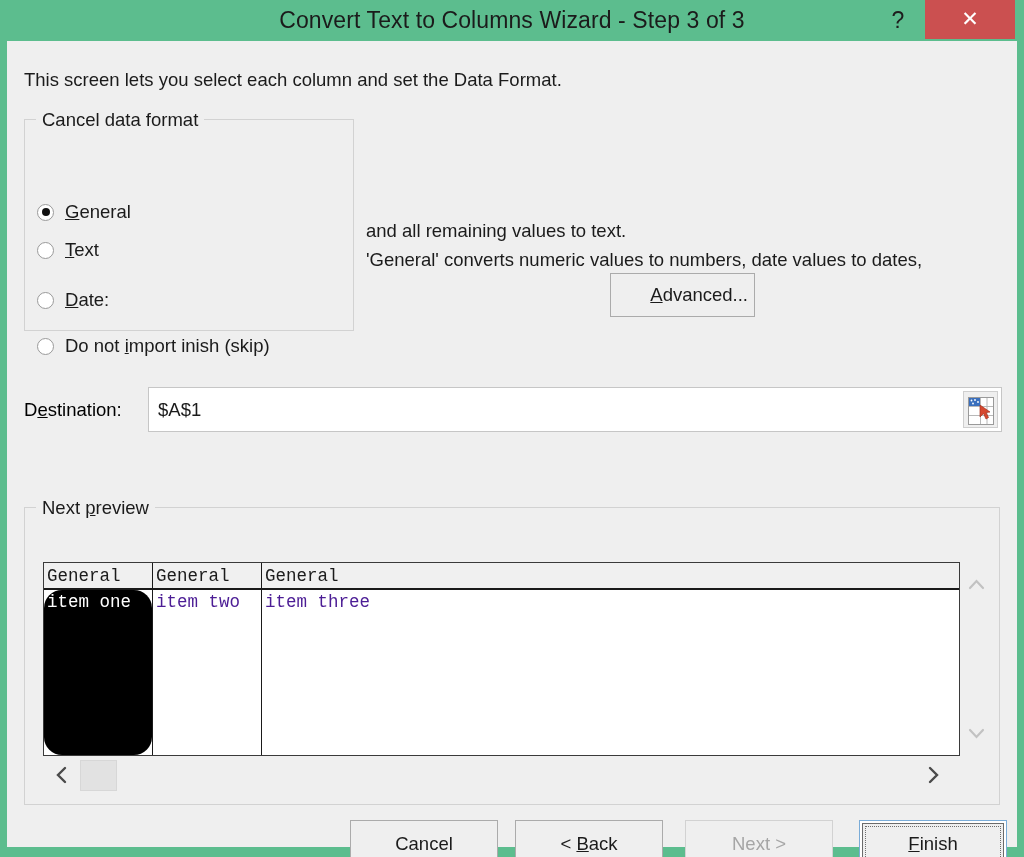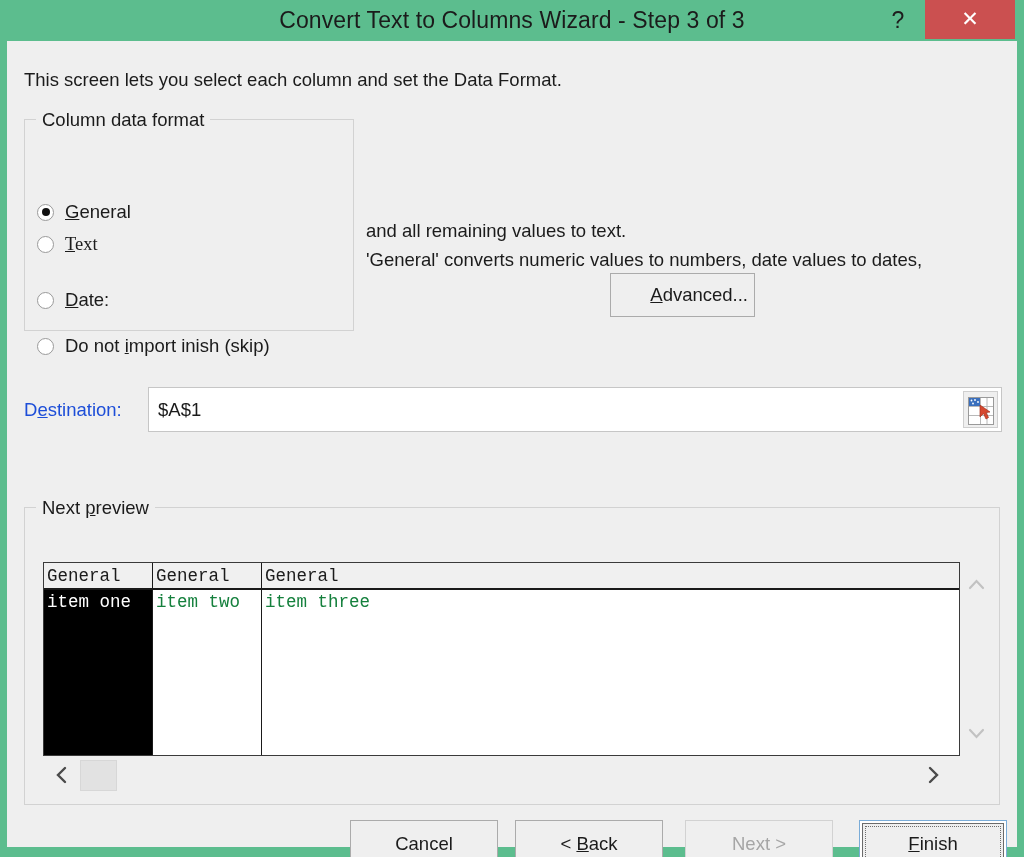--- a/index.html
+++ b/index.html
@@ -117,21 +117,21 @@
   .radio-label {
     margin-left: 11px;
     font-size: 18.5px;
     color: #1b1b1b;
     white-space: nowrap;
     cursor: pointer;
   }
   .radio-label u { text-decoration: underline; text-underline-offset: 1px; }
 
   #radio-general { left: 30px; top: 158px; }
-  #radio-text    { left: 30px; top: 190px; font-family: Liberation Serif, serif; }
+  #radio-text    { left: 30px; top: 196px; }
   #radio-date    { left: 30px; top: 246px; }
   #radio-skip    { left: 30px; top: 292px; }
 
   
   #date-combo {
     position: absolute; left: 147px; top: 238px;
     width: 163px; height: 40px;
     border: 1px solid #b4b4b4;
     background: #ffffff;
     box-sizing: border-box;
@@ -172,21 +172,21 @@
     cursor: pointer;
     font-family: "Liberation Sans", sans-serif;
     text-align: right;
   }
   #advanced-button u { text-decoration: underline; }
 
   
   #destination-label {
     position: absolute; left: 17px; top: 358px;
     font-size: 18.5px;
-    color: #1d4ed8;
+    color: #000000;
     white-space: nowrap;
   }
   #destination-label u { text-decoration: underline; }
   #destination-field {
     position: absolute; left: 141px; top: 346px;
     width: 854px; height: 45px;
     background: #ffffff;
     border: 1px solid #c6c6c6;
     box-sizing: border-box;
   }
@@ -253,21 +253,21 @@
     padding-left: 3px;
     box-sizing: border-box;
     white-space: nowrap;
     cursor: pointer;
   }
   .preview-col-cell {
     position: absolute; top: 27px; left: 0;
     height: 165px;
     font-family: "Liberation Mono", monospace;
     font-size: 17.5px;
-    color: #15803d;
+    color: #4c1d95;
     padding-left: 3px;
     padding-top: 2px;
     box-sizing: border-box;
     white-space: nowrap;
   }
   .preview-col.selected .preview-col-cell {
     background: #000000;
     color: #ffffff;
   }
   .col-divider {
@@ -375,21 +375,21 @@
     <div id="close-button">
       <span id="close-icon-glyph">✕</span>
     </div>
   </div>
 
   <div id="body">
 
     <div id="intro-text">This screen lets you select each column and set the Data Format.</div>
 
     <div id="group-format"></div>
-    <div id="group-format-legend">Column data format</div>
+    <div id="group-format-legend">Cancel data format</div>
 
     <div class="radio-row" id="radio-general">
       <span class="radio-dot checked"></span>
       <span class="radio-label"><span></span><u>G</u><span>eneral</span></span>
     </div>
 
     <div class="radio-row" id="radio-text">
       <span class="radio-dot"></span>
       <span class="radio-label"><span></span><u>T</u><span>ext</span></span>
     </div>
@@ -432,21 +432,21 @@
     </div>
 
     <div id="group-preview"></div>
     <div id="group-preview-legend"><span>Next </span><u>p</u><span>review</span></div>
 
     <div id="preview-frame">
       <div id="preview-header-row"></div>
 
       <div class="preview-col selected" style="left:0px; width:108px;">
         <div class="preview-col-header" style="width:108px; border-bottom:1px solid #1a1a1a;">General</div>
-        <div class="preview-col-cell" style="width:108px;">item one</div>
+        <div class="preview-col-cell" style="width:108px;border-radius:18px;">item one</div>
       </div>
       <div class="col-divider" style="left:108px;"></div>
 
       <div class="preview-col" style="left:109px; width:108px;">
         <div class="preview-col-header" style="width:108px; border-bottom:1px solid #1a1a1a;">General</div>
         <div class="preview-col-cell" style="width:108px;">item two</div>
       </div>
       <div class="col-divider" style="left:217px;"></div>
 
       <div class="preview-col" style="left:218px; width:698px;">

